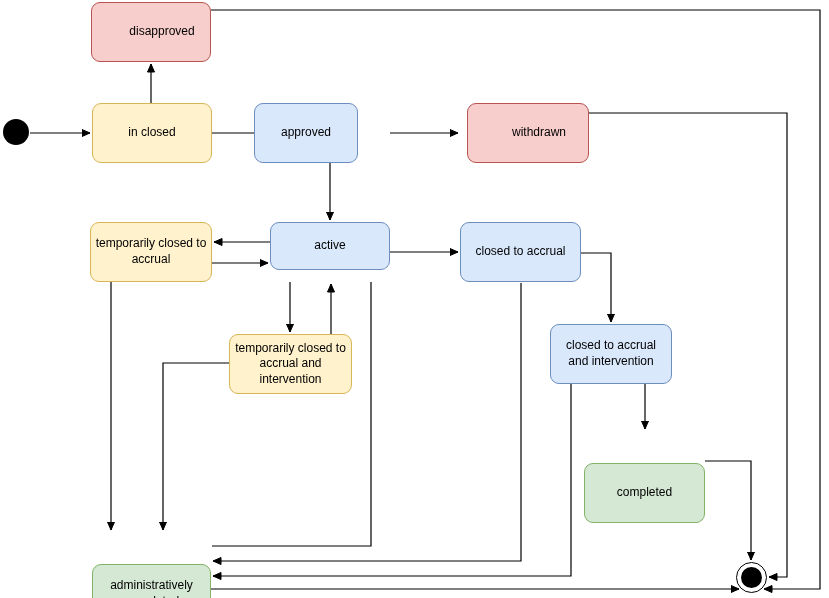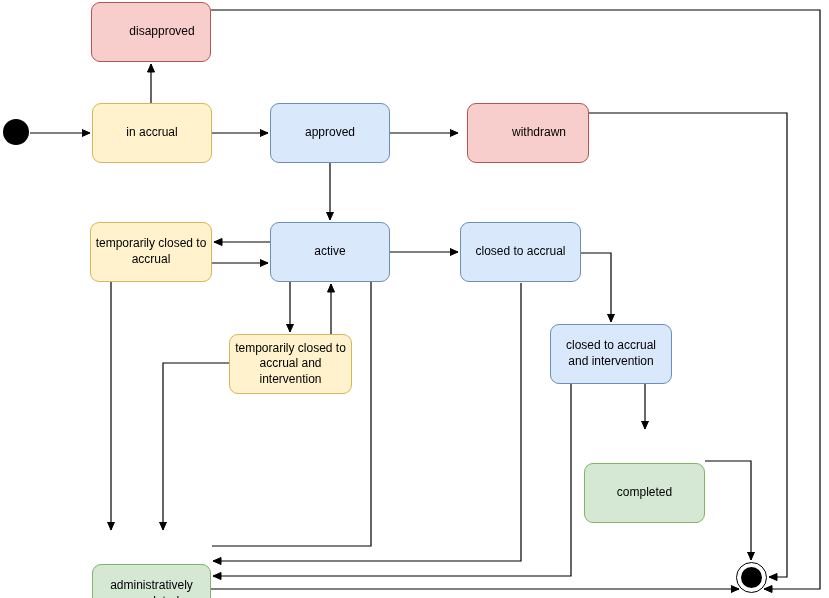--- a/index.html
+++ b/index.html
@@ -63,30 +63,30 @@
     <path class="edge" d="M 705 461 L 751 461 L 751 560" marker-end="url(#arr)"></path>
     <path class="edge" d="M 582 113 L 787 113 L 787 577 L 769 577" marker-end="url(#arr)"></path>
     <path class="edge" d="M 211 10 L 820 10 L 820 589 L 764 589" marker-end="url(#arr)"></path>
     <path class="edge" d="M 209 589 L 739 589" marker-end="url(#arr)"></path>
   </svg>
 
   <div class="start-node"></div>
 
   <div class="state c-red" style="left:91px;top:2px;width:120px;height:60px;">disapproved</div>
 
-  <div class="state c-yellow" style="left:92px;top:103px;width:120px;height:60px;">in accrual</div>
+  <div class="state c-yellow" style="left:92px;top:103px;width:120px;height:60px;">in closed</div>
 
-  <div class="state c-blue" style="left:270px;top:103px;width:120px;height:60px;">approved</div>
+  <div class="state c-blue" style="left:254px;top:103px;width:104px;height:60px;">approved</div>
 
   <div class="state c-red" style="left:467px;top:103px;width:122px;height:60px;">withdrawn</div>
 
   <div class="state c-yellow" style="left:90px;top:222px;width:122px;height:60px;">temporarily closed to
 accrual</div>
 
-  <div class="state c-blue" style="left:270px;top:222px;width:120px;height:60px;text-align:center;">active</div>
+  <div class="state c-blue" style="left:270px;top:222px;width:120px;height:48px;text-align:center;">active</div>
 
   <div class="state c-blue" style="left:460px;top:222px;width:121px;height:60px;">closed to accrual</div>
 
   <div class="state c-yellow" style="left:229px;top:334px;width:123px;height:60px;">temporarily closed to
 accrual and
 intervention</div>
 
   <div class="state c-blue" style="left:550px;top:324px;width:122px;height:60px;">closed to accrual
 and intervention</div>
 

